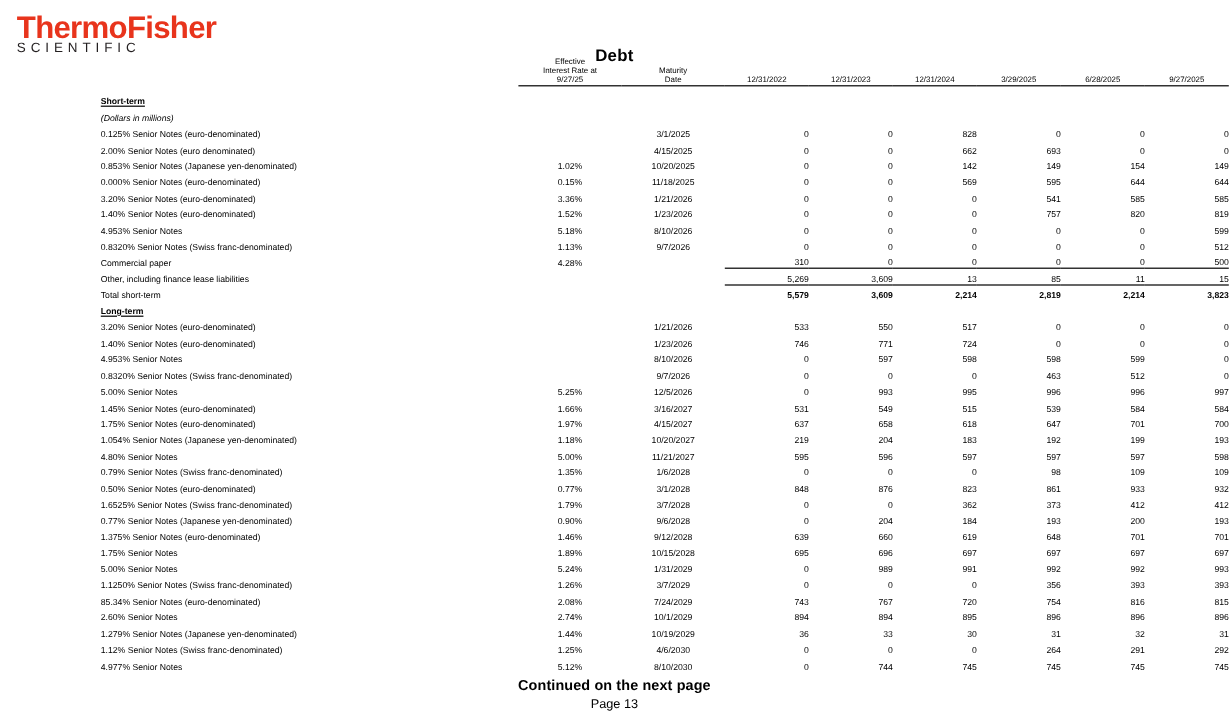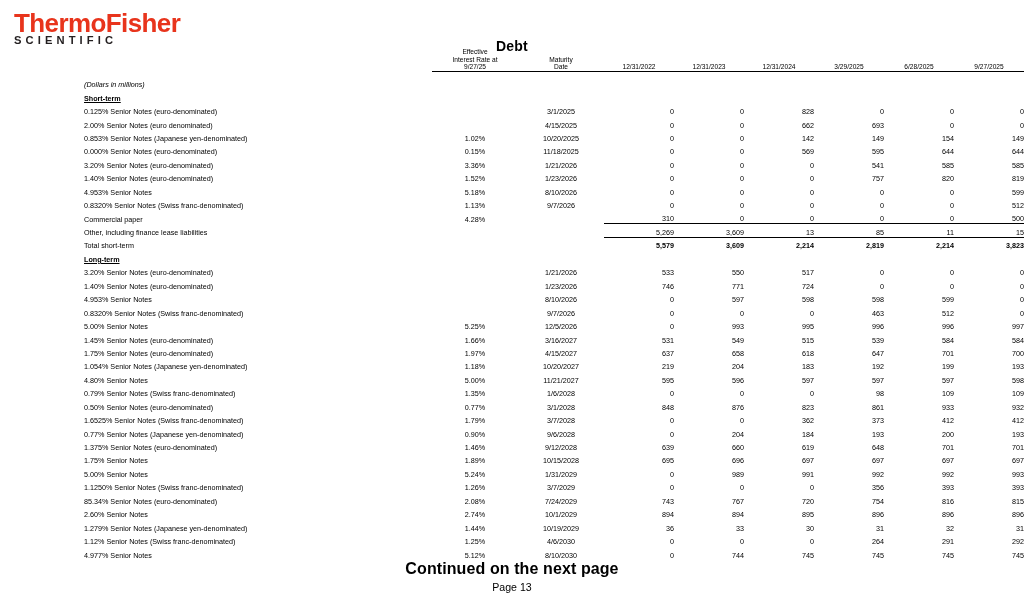--- a/index.html
+++ b/index.html
@@ -24,21 +24,21 @@
     font-size: 26px;
     font-weight: bold;
     letter-spacing: -0.6px;
     line-height: 20px;
     color: #E8341C;
     white-space: nowrap;
   }
   .logo-top .fisher { color: #E8341C; }
   .logo-bottom {
     font-size: 11.2px;
-    font-weight: bold;
+    font-weight: normal;
     letter-spacing: 4.1px;
     line-height: 13px;
     color: #231f20;
     margin-top: 1px;
     white-space: nowrap;
   }
 
   
   .page-title {
     position: absolute;
@@ -126,21 +126,21 @@
     font-weight: bold;
   }
 
   
   .footer {
     position: absolute;
     left: 0; right: 0; bottom: 8px;
     text-align: center;
   }
   .footer-continued {
-    font-size: 16px;
+    font-size: 12px;
     font-weight: bold;
     letter-spacing: 0.1px;
     margin-top: 44px;
   }
   .footer-page {
     font-size: 10.6px;
     margin-top: 3px;
   }
 </style>
 </head>
@@ -184,32 +184,32 @@
       <td class="hdr-under hdr-pad-r">3/29/2025</td>
       <td class="hdr-under hdr-pad-r">6/28/2025</td>
       <td class="hdr-under hdr-pad-r">9/27/2025</td>
     </tr>
     <tr class="spacer">
           <td colspan="9"></td>
         </tr>
   </thead>
   <tbody id="table-body">
         <tr>
+          <td class="desc"><span class="uline-head">Short-term</span></td>
+          <td></td>
+          <td></td>
+          <td></td>
+          <td></td>
+          <td></td>
+          <td></td>
+          <td></td>
+          <td></td>
+        </tr>
+        <tr>
           <td class="desc italic">(Dollars in millions)</td>
-          <td></td>
-          <td></td>
-          <td></td>
-          <td></td>
-          <td></td>
-          <td></td>
-          <td></td>
-          <td></td>
-        </tr>
-        <tr>
-          <td class="desc"><span class="uline-head">Short-term</span></td>
           <td></td>
           <td></td>
           <td></td>
           <td></td>
           <td></td>
           <td></td>
           <td></td>
           <td></td>
         </tr>
         <tr>

